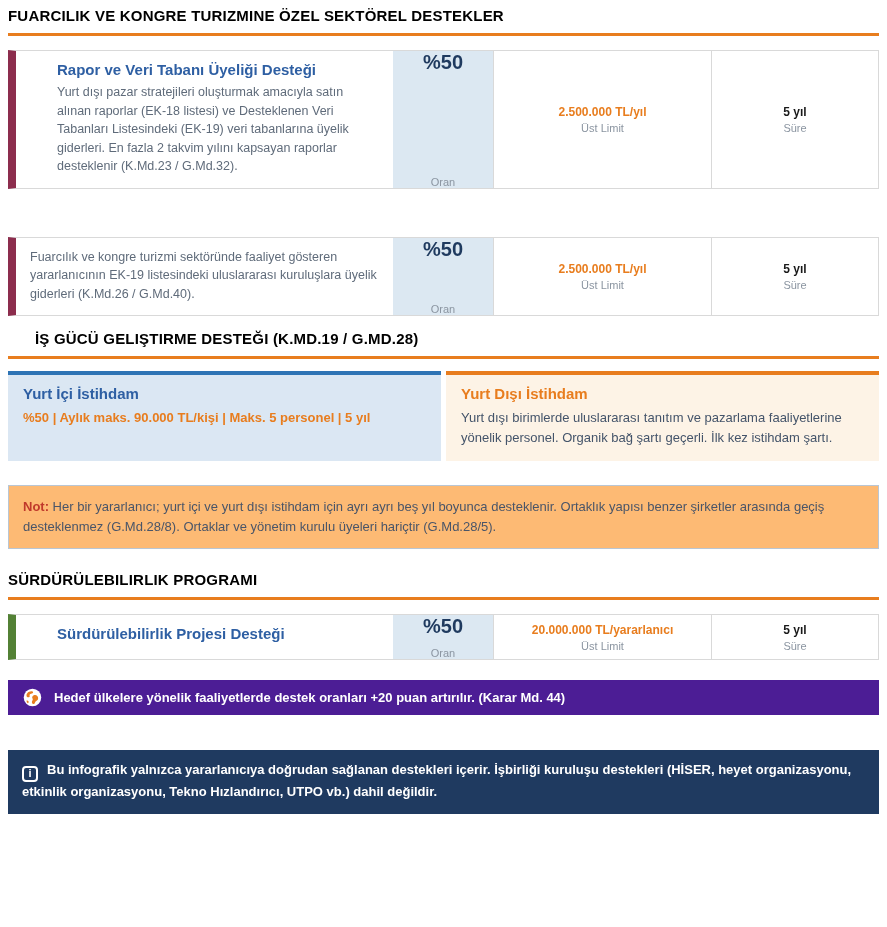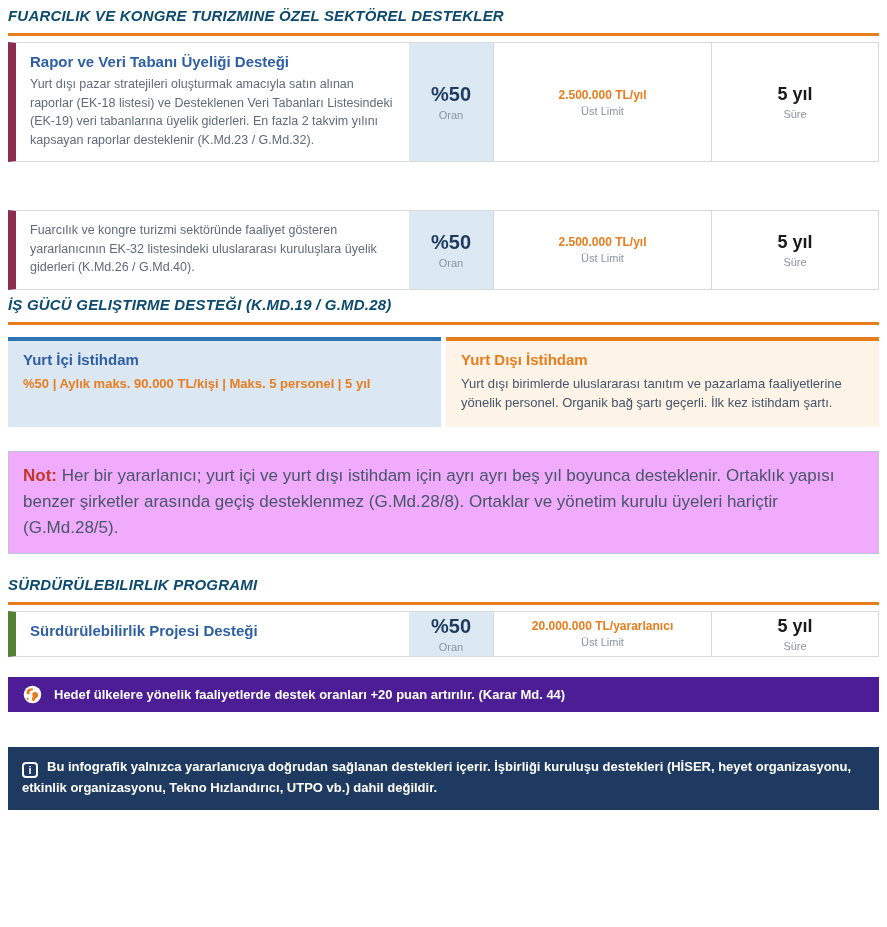--- a/index.html
+++ b/index.html
@@ -5,61 +5,61 @@
   * { margin:0; padding:0; box-sizing:border-box; }
   html,body { background:#ffffff; }
   body {
     width:887px; height:927px;
     font-family:"Liberation Sans", sans-serif;
     padding:7px 8px 0 8px;
     position:relative;
     color:#333;
   }
   .section-title {
-    color:#0c4a6e; font-size:15px; font-weight:bold; letter-spacing:.2px;font-style:italic;
+    color:#000000; font-size:15px; font-weight:bold; letter-spacing:.2px;
   }
   .rule { height:3px; background:#e87d1e; margin-top:9px; }
 
   
   .card {
     display:flex; align-items:stretch;
     border:1px solid #d9d9d9; background:#fff;
   }
   .card.accent-maroon { border-left:8px solid #8c2d4d; }
   .card.accent-green  { border-left:8px solid #538135; }
   .card-text { flex:1 1 auto; padding:10px 16px 12px 14px; min-width:0; }
   .card-title { color:#2e5fa3; font-size:15px; font-weight:bold; margin-bottom:5px; }
   .card-desc  { color:#5f6b7a; font-size:12.5px; line-height:1.48; }
   .cell {
     display:flex; flex-direction:column; justify-content:center; align-items:center;
     text-align:center; gap:3px; flex:0 0 auto;
   }
-  .cell-rate { width:84px; background:#dce8f2; }
+  .cell-rate { width:100px; background:#dce8f2;justify-content:space-between; }
   .cell-limit { width:218px; border-left:1px solid #d9d9d9; }
   .cell-duration { width:167px; border-left:1px solid #d9d9d9; }
   .rate-value { color:#1f3a5f; font-size:20px; font-weight:bold; }
   .limit-value { color:#e87d1e; font-size:12px; font-weight:bold; }
-  .duration-value { color:#1a1a1a; font-size:18px; font-weight:bold; }
+  .duration-value { color:#1a1a1a; font-size:12px; font-weight:bold; }
   .cell-label { color:#8b95a1; font-size:11px; }
 
   
   .emp-row { display:flex; gap:5px; margin-top:12px; align-items:stretch; }
   .emp-col { flex:1 1 0; padding:10px 20px 14px 15px; }
   .emp-domestic { background:#dbe7f3; border-top:4px solid #2e74b5; }
   .emp-international { background:#fdf3e6; border-top:4px solid #e87d1e; }
   .emp-title { font-size:15px; font-weight:bold; margin-bottom:6px; }
   .emp-domestic .emp-title { color:#2e5fa3; }
   .emp-international .emp-title { color:#e87d1e; }
   .emp-desc { color:#44546a; font-size:13px; line-height:1.5; }
   .emp-stats { color:#e87d1e; font-size:13px; font-weight:bold; margin-top:8px; }
 
   
   .note-box {
-    margin-top:24px; background:#f0abfc; border:1px solid #b9c6d4;
-    padding:11px 14px; font-size:17px; line-height:1.55; color:#4a5568;
+    margin-top:24px; background:#fdba74; border:1px solid #b9c6d4;
+    padding:11px 14px; font-size:13px; line-height:1.55; color:#4a5568;
   }
   .note-label { color:#c0392b; font-weight:bold; }
 
   
   .banner-orange {
     margin-top:20px; background:#4c1d95; color:#fff;
     display:flex; align-items:center; gap:11px;
     padding:7px 14px; font-size:13px; font-weight:bold;
     min-height:35px;
   }
@@ -69,21 +69,21 @@
     min-height:63px;
   }
   .globe { width:21px; height:21px; flex:0 0 auto; display:block; }
   .info-badge {
     display:inline-flex; align-items:center; justify-content:center;
     width:16px; height:16px; border:2px solid #fff; border-radius:4px;
     font-size:11px; font-weight:bold; line-height:1;
     vertical-align:-3px; margin-right:9px;
   }
 
-  .mt14 { margin-top:6px; }
+  .mt14 { margin-top:14px;padding-left:27px; }
   .mt48 { margin-top:48px; }
   .mt22 { margin-top:22px; }
 </style>
 </head>
 <body>
 
 <h1 class="section-title">FUARCILIK VE KONGRE TURIZMINE ÖZEL SEKTÖREL DESTEKLER</h1>
 <div class="rule"></div>
 
 <div class="card accent-maroon mt14">
@@ -100,21 +100,21 @@
     <div class="cell-label">Üst Limit</div>
   </div>
   <div class="cell cell-duration">
     <div class="duration-value">5 yıl</div>
     <div class="cell-label">Süre</div>
   </div>
 </div>
 
 <div class="card accent-maroon mt48">
   <div class="card-text">
-    <div class="card-desc">Fuarcılık ve kongre turizmi sektöründe faaliyet gösteren yararlanıcının EK-32 listesindeki uluslararası kuruluşlara üyelik giderleri (K.Md.26 / G.Md.40).</div>
+    <div class="card-desc">Fuarcılık ve kongre turizmi sektöründe faaliyet gösteren yararlanıcının EK-19 listesindeki uluslararası kuruluşlara üyelik giderleri (K.Md.26 / G.Md.40).</div>
   </div>
   <div class="cell cell-rate">
     <div class="rate-value">%50</div>
     <div class="cell-label">Oran</div>
   </div>
   <div class="cell cell-limit">
     <div class="limit-value">2.500.000 TL/yıl</div>
     <div class="cell-label">Üst Limit</div>
   </div>
   <div class="cell cell-duration">

